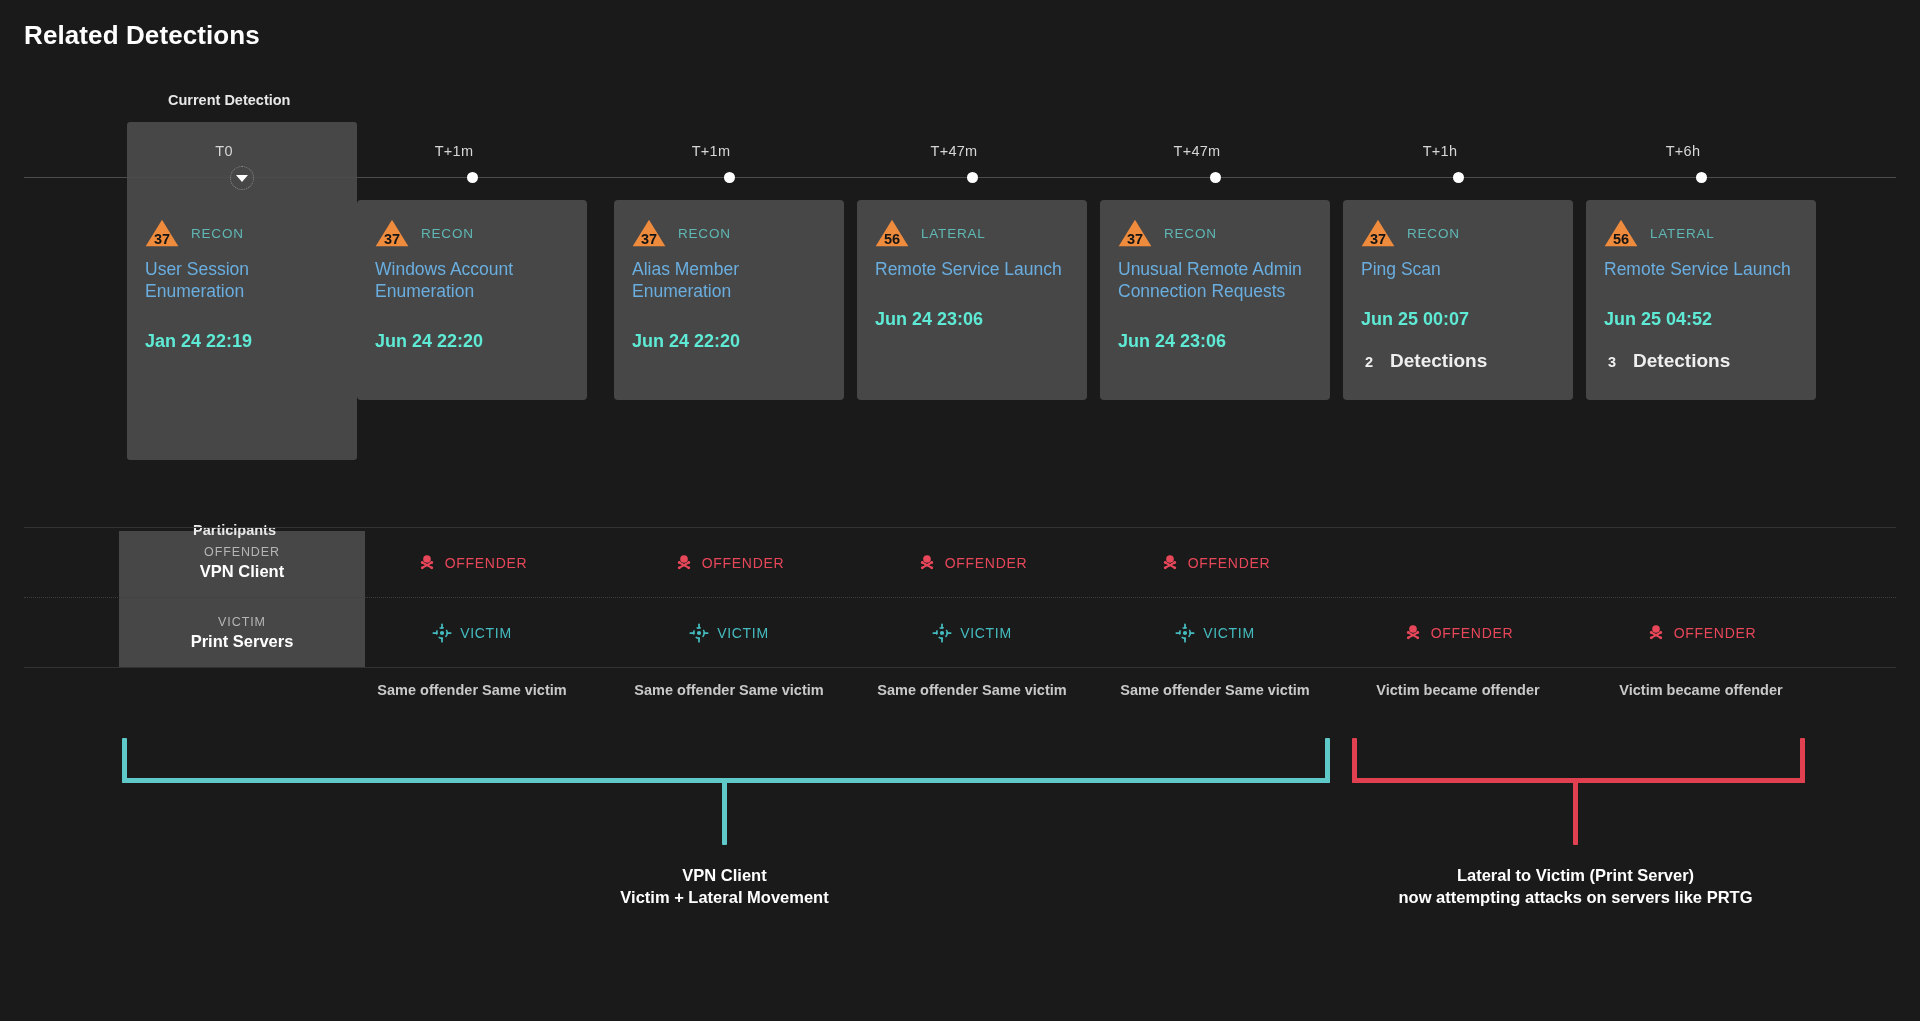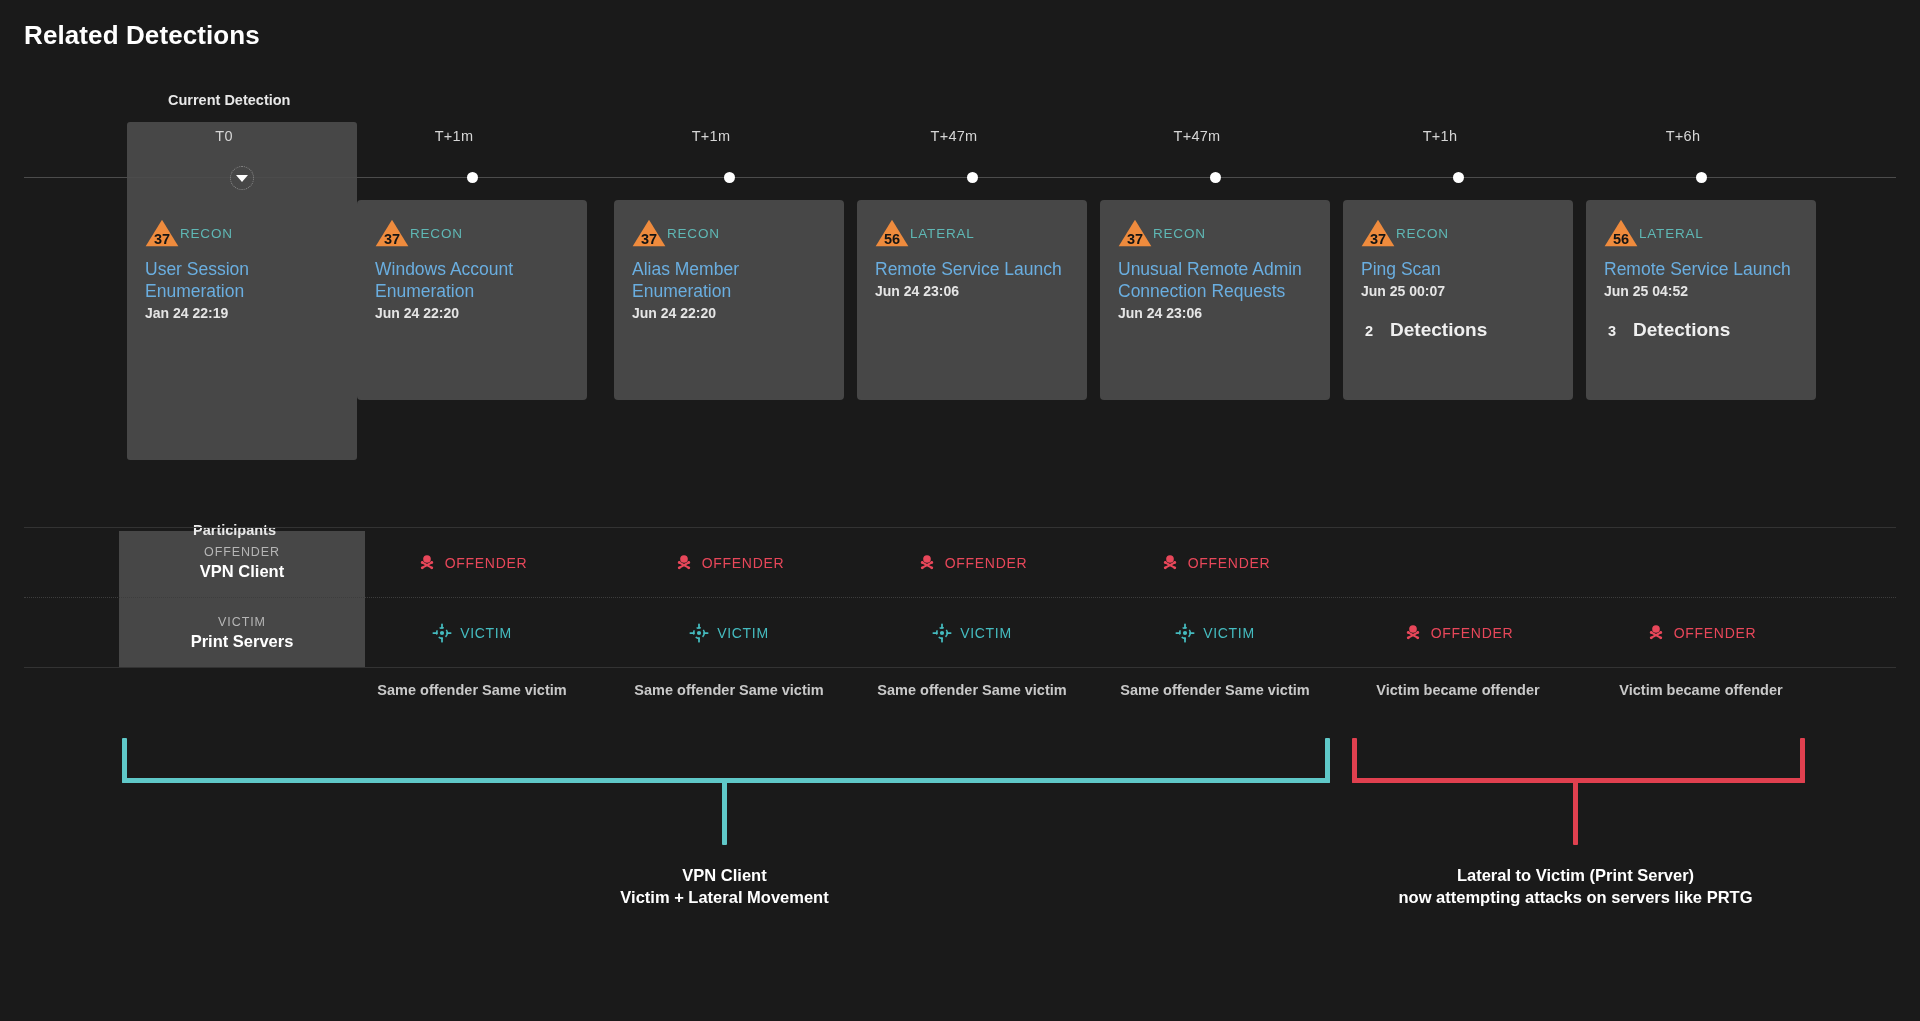--- a/index.html
+++ b/index.html
@@ -56,21 +56,21 @@
 
   
   .timeline-axis {
     position: absolute;
     left: 24px; top: 177px;
     width: 1872px; height: 1px;
     background: #4c4c4c;
   }
   .tl-col {
     position: absolute;
-    top: 128px;
+    top: 143px;
     width: 194px;
     text-align: center;
   }
   .tl-label {
     font-size: 14.5px;
     color: #d6d6d6;
     font-weight: normal;
     letter-spacing: 0.3px;
   }
   .tl-dot {
@@ -108,21 +108,21 @@
     border-radius: 4px;
     padding: 20px 18px 16px 18px;
   }
   .card.is-current {
     background: transparent;
     border-radius: 0;
   }
   .card-head {
     display: flex;
     align-items: center;
-    gap: 1px;
+    gap: 12px;
     height: 26px;
   }
   .sev-badge {
     position: relative;
     width: 34px; height: 29px;
     flex: 0 0 auto;
   }
   .sev-tri {
     position: absolute;
     inset: 0;
@@ -146,24 +146,24 @@
   }
   .card-title {
     margin-top: 13px;
     font-size: 17.5px;
     line-height: 1.25;
     font-weight: normal;
     color: #6aaee0;
     cursor: pointer;
   }
   .card-time {
-    margin-top: 2px;
-    font-size: 14px;
-    font-weight: bold;
-    color: #e5e5e5;
+    margin-top: 28px;
+    font-size: 18px;
+    font-weight: bold;
+    color: #5eead4;
   }
   .card-detections {
     margin-top: 20px;
     display: flex;
     align-items: baseline;
     gap: 17px;
     padding-left: 4px;
   }
   .det-count {
     font-size: 14.5px;

